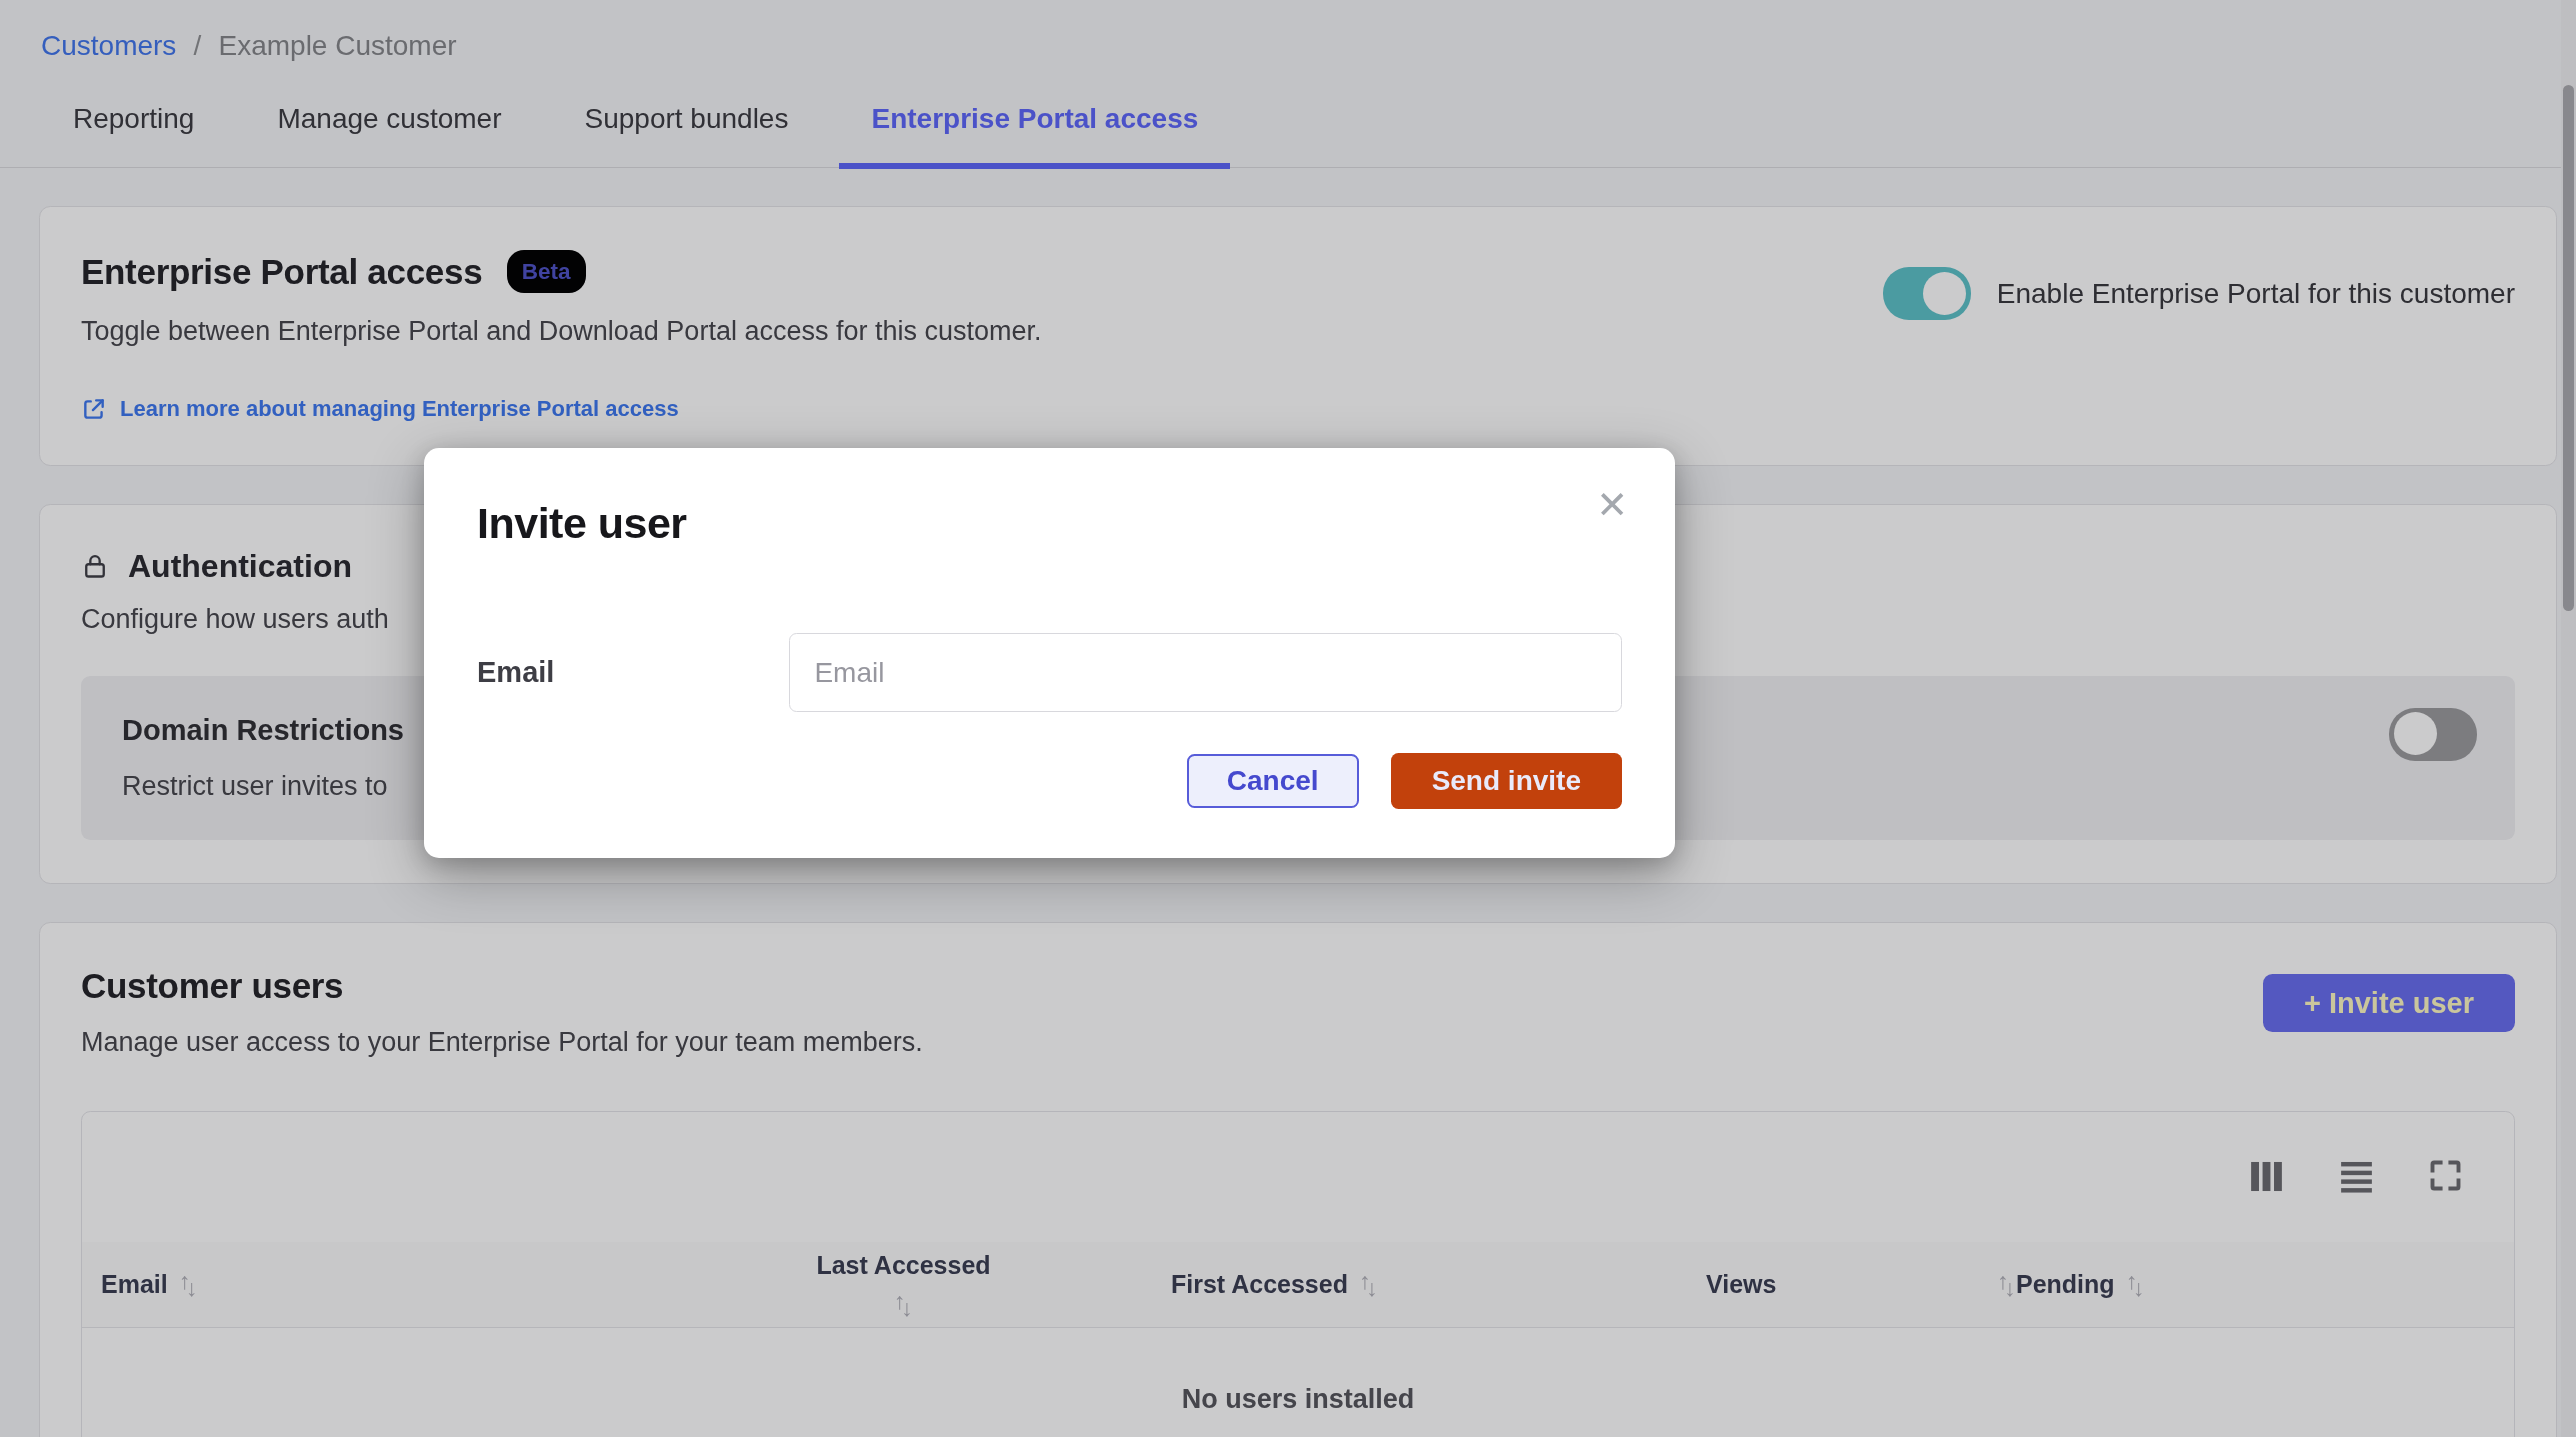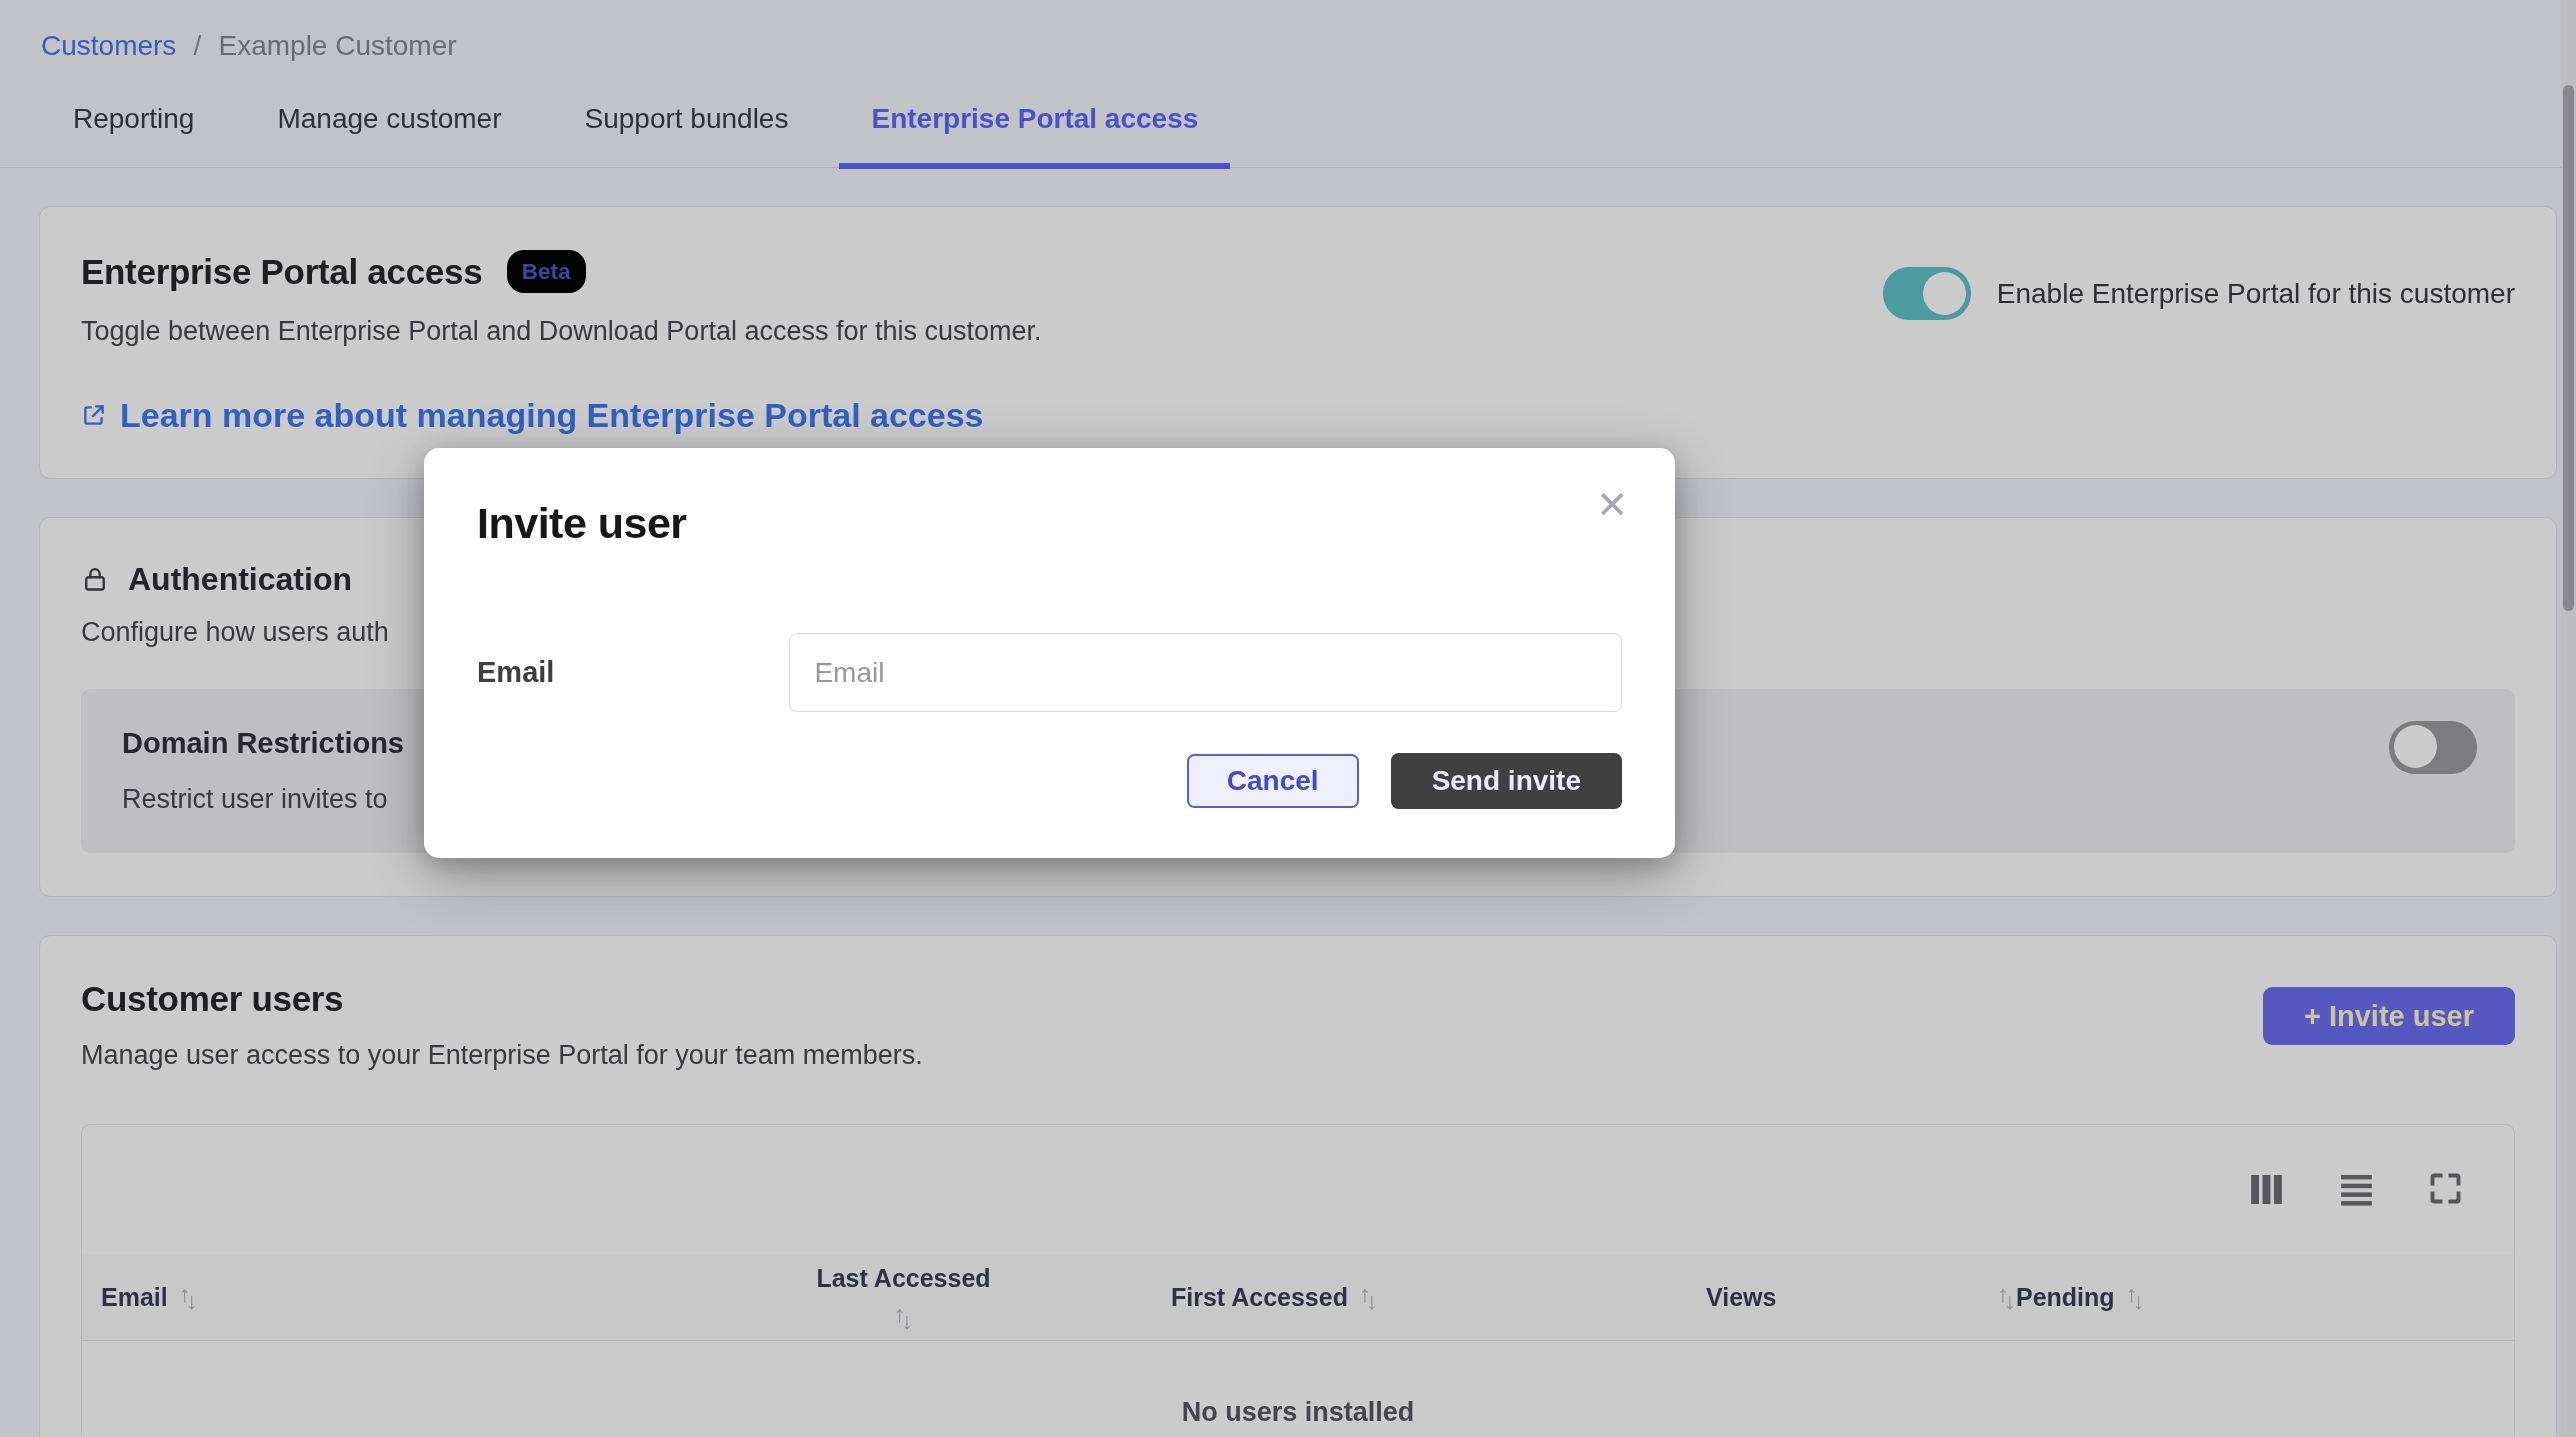--- a/index.html
+++ b/index.html
@@ -17,21 +17,21 @@
   .tabs { margin-top:41px; padding:0 19px 0 41px; border-bottom:1.9px solid #DBDBDF; display:flex; gap:19px; }
   .tab { padding:0 32px 28px; font-size:28px; color:#3B3B41; border-bottom:6.6px solid transparent; margin-bottom:-1.9px; cursor:pointer; white-space:nowrap; }
   .tab.active { color:#5D66FA; font-weight:700; border-bottom-color:#5D66FA; }
 
   
   .card { margin:38px 19px 0 39px; background:#FFFFFF; border:1.9px solid #E3E3E7; border-radius:11.3px; padding:43px 41px; position:relative; }
   .card-title { font-size:35px; font-weight:700; color:#242429; letter-spacing:-0.3px; }
   .title-row { display:flex; align-items:center; gap:24.4px; }
   .badge { background:#000000; color:#4F53C8; font-size:22.5px; font-weight:700; padding:8.5px 15px; border-radius:17px; }
   .card-desc { margin-top:22.5px; font-size:27px; color:#46464D; }
-  .link-row { margin-top:49px; display:flex; align-items:center; gap:13px; font-size:34px; font-weight:600; color:#3D78F0; cursor:pointer; }
+  .link-row { margin-top:49px; display:flex; align-items:center; gap:13px; font-size:22px; font-weight:600; color:#3D78F0; cursor:pointer; }
 
   .toggle-row { position:absolute; right:41px; top:60px; display:flex; align-items:center; gap:26px; }
   .toggle-label { font-size:28px; color:#38383E; }
   .toggle { position:relative; width:88px; height:53px; border-radius:26px; cursor:pointer; flex:0 0 auto; }
   .toggle.on { background:#5DC2C9; }
   .toggle.off { background:#9B9B9E; }
   .toggle .knob { position:absolute; top:4.7px; width:43px; height:43px; border-radius:50%; background:#FFFFFF; }
   .toggle.on .knob { right:4.7px; }
   .toggle.off .knob { left:4.7px; }
 
@@ -64,21 +64,21 @@
   .dim { position:absolute; inset:0; background:rgba(10,11,14,0.21); z-index:40; }
   .modal { position:absolute; left:424px; top:448px; width:1251px; height:410px; background:#FFFFFF; border-radius:15px; z-index:50; padding:51px 53px; box-shadow:0 17px 56px rgba(0,0,0,0.30), 0 5.6px 22.5px rgba(0,0,0,0.18); }
   .modal-title { font-size:43px; font-weight:800; color:#17171B; letter-spacing:-0.5px; }
   .modal-close { position:absolute; top:38px; right:47px; font-size:38px; font-weight:400; color:#A4A8AE; cursor:pointer; line-height:1; }
   .form-row { margin-top:85px; display:flex; align-items:center; }
   .form-label { width:312px; font-size:29px; font-weight:600; color:#3E3E45; }
   .form-input { flex:1; height:79px; border:1.9px solid #D8D8DD; border-radius:7.5px; font-size:28px; padding:0 24.4px; color:#33333A; outline:none; font-family:"Liberation Sans", sans-serif; background:#FFFFFF; }
   .form-input::placeholder { color:#97979F; }
   .modal-actions { margin-top:41px; display:flex; justify-content:flex-end; align-items:center; gap:32px; }
   .btn-cancel { height:54px; padding:0 38px; border-radius:7.5px; border:2.8px solid #575CD9; background:#EDEFFC; color:#4549CE; font-size:28px; font-weight:700; cursor:pointer; font-family:"Liberation Sans", sans-serif; }
-  .btn-send { height:56px; padding:0 41px; border-radius:7.5px; border:none; background:#404040; color:#E9EAFA; font-size:28px; font-weight:700; cursor:default; font-family:"Liberation Sans", sans-serif; }
+  .btn-send { height:56px; padding:0 41px; border-radius:7.5px; border:none; background:#c2410c; color:#E9EAFA; font-size:28px; font-weight:700; cursor:default; font-family:"Liberation Sans", sans-serif; }
 </style>
 </head>
 <body>
 
 <div class="page">
 
   <div class="breadcrumb">
     <span class="crumb-link">Customers</span>
     <span class="crumb-sep">/</span>
     <span class="crumb-current">Example Customer</span>

